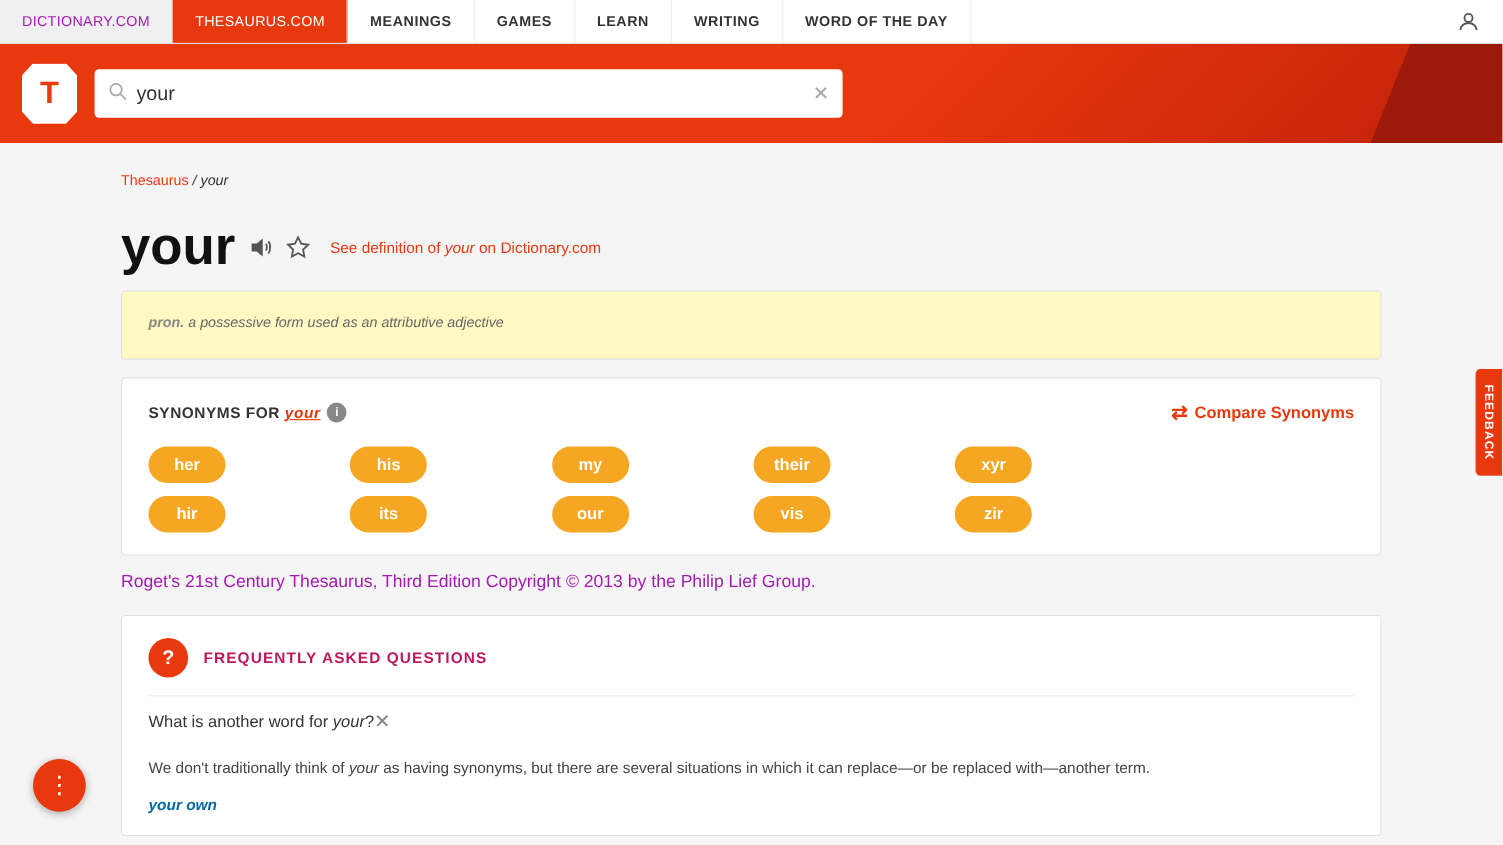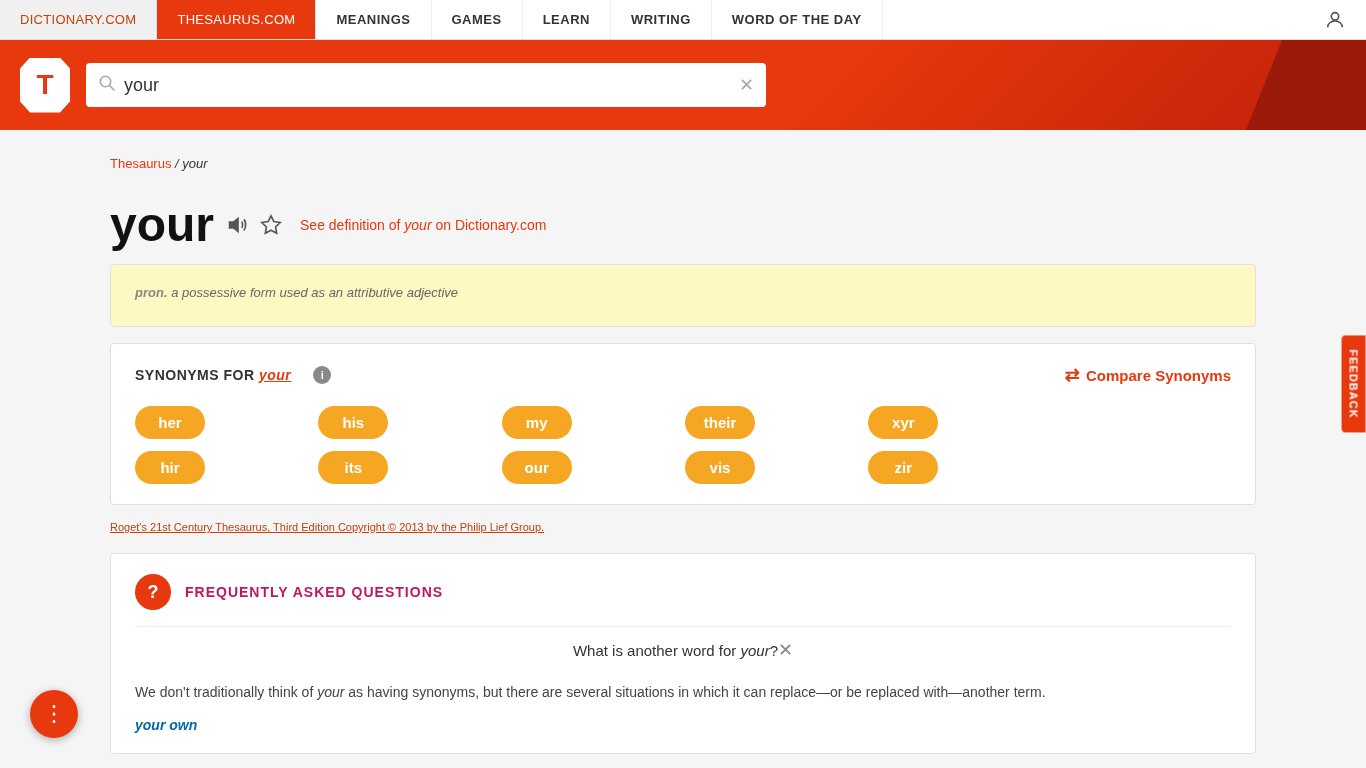--- a/index.html
+++ b/index.html
@@ -23,21 +23,21 @@
       color: #333;
       border-right: 1px solid #ddd;
       font-weight: 500;
       letter-spacing: 0.3px;
     }
     .nav-tab.active {
       background: #e8380d;
       color: #fff;
     }
     .nav-tab.dictionary {
-      color: #c2410c;
+      color: #a21caf;
       background: #f0f0f0;
     }
     .nav-link {
       padding: 0 20px;
       height: 100%;
       display: flex;
       align-items: center;
       font-size: 13px;
       cursor: pointer;
       color: #333;
@@ -246,24 +246,23 @@
       cursor: pointer;
       display: inline-flex;
       align-items: center;
       justify-content: center;
       width: fit-content;
       min-width: 70px;
     }
 
     
     .copyright {
-      font-size: 11px;
-      color: #c2410c;
+      font-size: 16px;
+      color: #a21caf;
       padding: 10px 0 20px 0;
-      text-decoration: underline;
     }
 
     
     .faq-section {
       background: #fff;
       border: 1px solid #e0e0e0;
       border-radius: 4px;
       padding: 20px 24px;
       margin-bottom: 16px;
     }
@@ -289,21 +288,21 @@
     .faq-title {
       font-size: 14px;
       font-weight: 800;
       letter-spacing: 1px;
       color: #be185d;
       text-transform: uppercase;
     }
     .faq-question-row {
       display: flex;
       align-items: center;
-      justify-content: center;
+      justify-content: flex-start;
       padding: 12px 0;
       border-top: 1px solid #eee;
     }
     .faq-question {
       font-size: 15px;
       color: #333;
       font-weight: 500;
     }
     .faq-question em { font-style: italic; }
     .faq-close {
@@ -426,21 +425,21 @@
 
   <div class="definition-box">
     <div class="pos-label">
       <strong>pron.</strong>
       <span> <span>a possessive form used as an attributive adjective</span></span>
     </div>
   </div>
 
   <div class="synonyms-box">
     <div class="synonyms-header">
-      <div style="display:flex;align-items:center;gap:16px;">
+      <div style="display:flex;align-items:center;gap:0;">
         <span class="synonyms-title">
           <span>SYNONYMS FOR </span><em>your</em>
         </span>
         <span class="info-icon">i</span>
       </div>
       <a class="compare-btn">
         <span class="compare-arrows">⇄</span>
         <span>Compare Synonyms</span>
       </a>
     </div>

